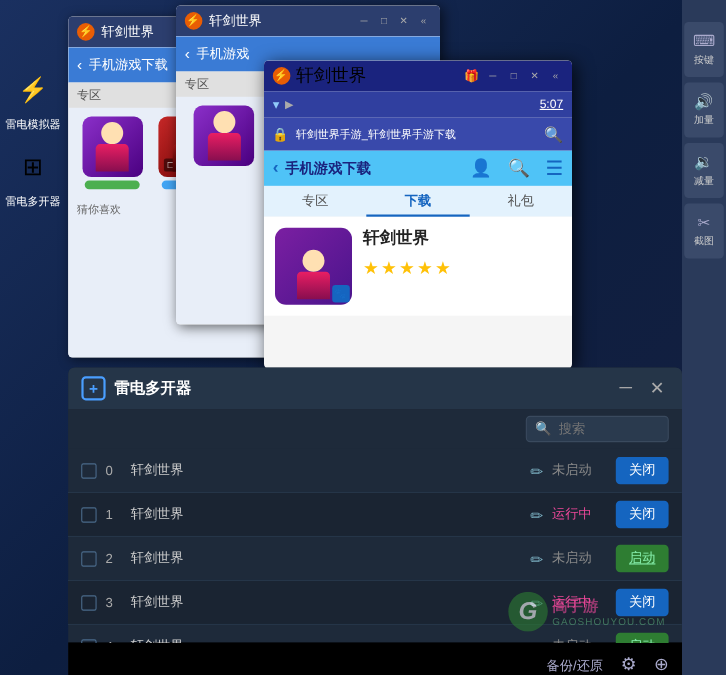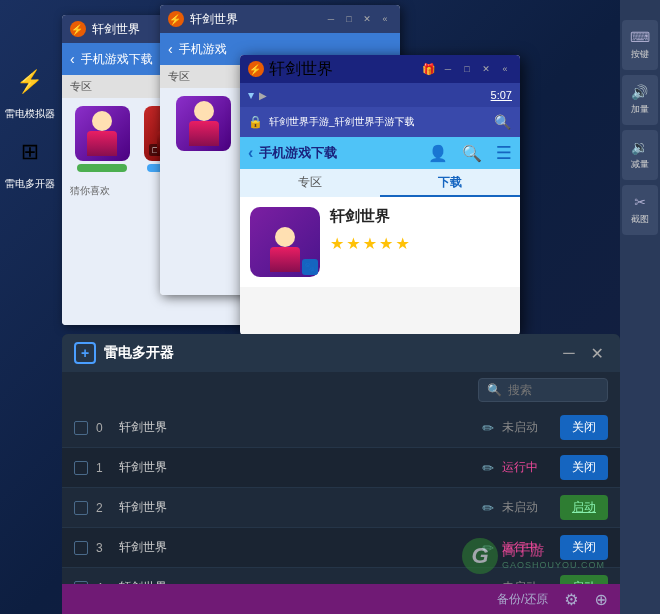--- a/index.html
+++ b/index.html
@@ -603,23 +603,23 @@
     }
 
     .mp-btn.start {
       background: #2e7d32;
       color: #86efac;
       text-decoration: underline;
     }
 
     .mp-footer {
       height: 30px;
-      background: #701a75;
-      display: flex;
-      align-items: center;
+      background: #000000;
+      display: flex;
+      align-items: flex-end;
       justify-content: flex-end;
       padding: 0 12px;
       gap: 16px;
     }
 
     .mp-footer-btn {
       color: #aac;
       font-size: 12px;
       cursor: pointer;
     }
@@ -820,20 +820,21 @@
   <div class="w3-nav">
     <span class="w3-nav-arrow">‹</span>
     <span class="w3-nav-title">手机游戏下载</span>
     <span class="w3-user-icon">👤</span>
     <span style="color:#1565c0;font-size:16px;margin-left:8px;">🔍</span>
     <span style="color:#1565c0;font-size:18px;margin-left:8px;">☰</span>
   </div>
   <div class="w3-tabs">
     <div class="w3-tab">专区</div>
     <div class="w3-tab active">下载</div>
+    <div class="w3-tab">礼包</div>
   </div>
   <div class="w3-game-row">
     <div class="w3-game-thumb">
       <div class="char-figure">
         <div class="char-head"></div>
         <div class="char-body"></div>
       </div>
       <div class="paw-badge" style="bottom:2px;right:2px;">🐾</div>
     </div>
     <div class="w3-game-info">

